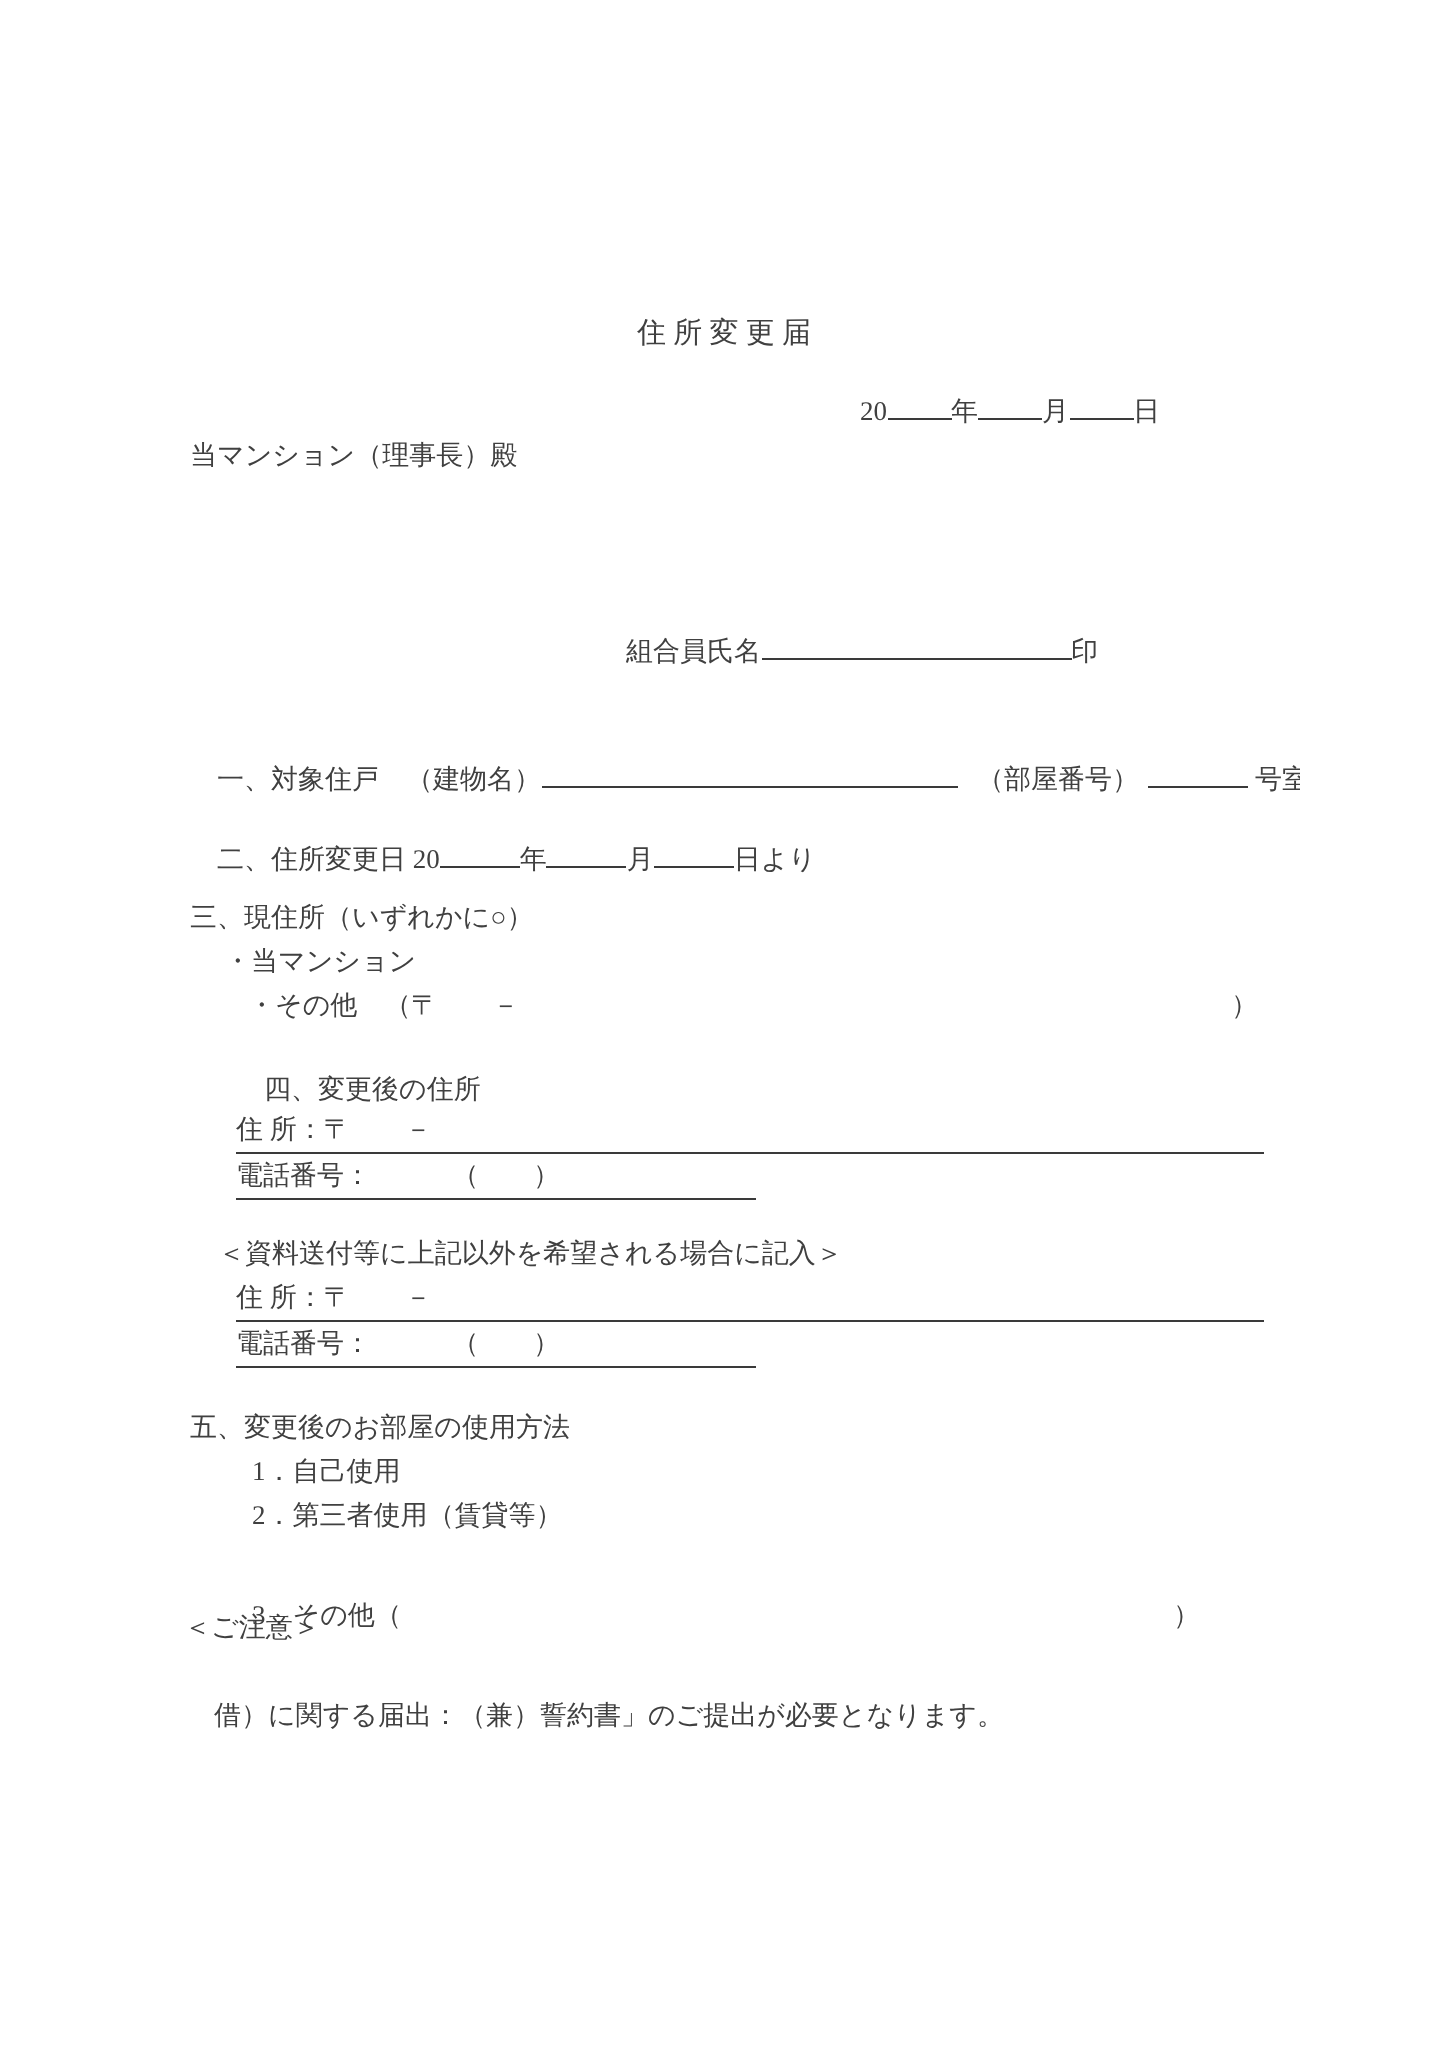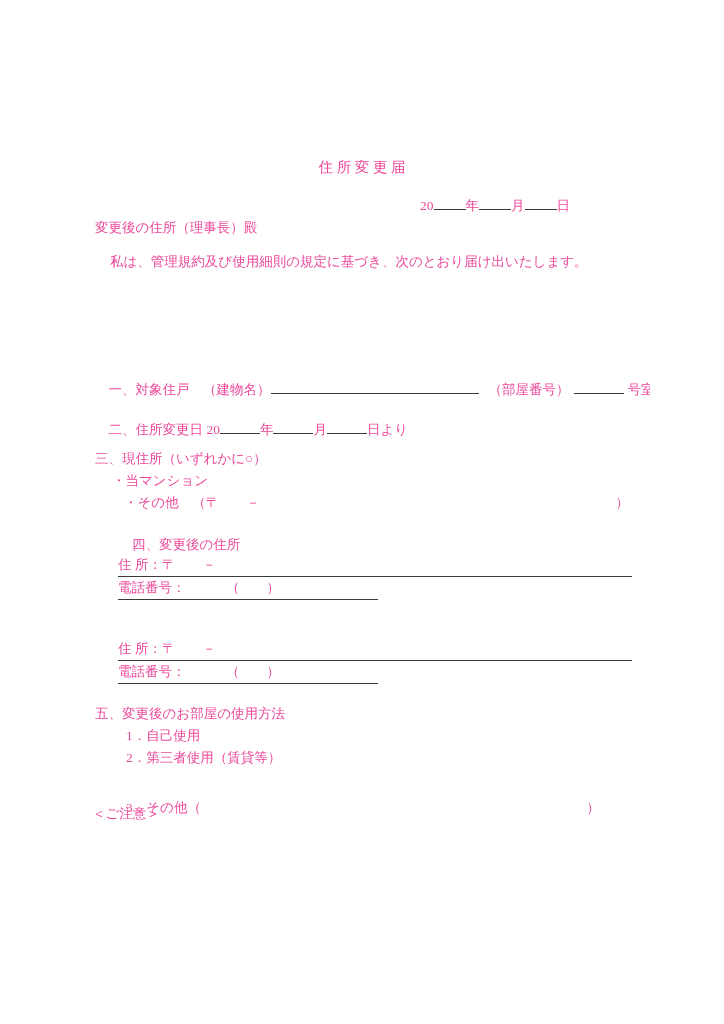--- a/index.html
+++ b/index.html
@@ -7,21 +7,21 @@
     padding: 0;
     background: #ffffff;
   }
   .page {
     position: relative;
     width: 650px;
     height: 1024px;
     background: #ffffff;
     font-family: "Liberation Serif", "DejaVu Serif", serif;
     font-size: 13.5px;
-    color: #ec4899;
+    color: #404040;
     line-height: 1.15;
     overflow: hidden;
   }
   .line {
     position: absolute;
     white-space: pre;
   }
   .centered {
     left: 0;
     width: 724px;
@@ -53,52 +53,56 @@
     white-space: pre;
   }
 </style>
 </head>
 <body>
 
 <div class="page">
 
   <div class="line centered doc-title" style="top:159px;">住 所 変 更 届</div>
 
-  <div class="line" style="top:182px; right:80px;text-align:right;">
+  <div class="line" style="top:182px; right:70px;text-align:right;">
     <span>20</span><span class="blank w32"></span><span>年</span><span class="blank w32"></span><span>月</span><span class="blank w32"></span><span>日</span>
   </div>
 
-  <div class="line" style="top:220px; left:95px;">変更後の住所（理事長）殿</div>
+  <div class="line" style="top:220px; left:95px;">当マンション（理事長）殿</div>
 
-  <div class="line" style="top:254px; left:110px;">私は、管理規約及び使用細則の規定に基づき、次のとおり届け出いたします。</div>
 
+  <div class="line" style="top:302px; right:101px;">
+    <span>組合員氏名</span><span class="blank w155"></span><span>印</span>
+  </div>
 
   <div class="line" style="top:366px; left:95px;">
     <span>一、対象住戸　（建物名）</span><span class="blank w208"></span><span class="gap10">（部屋番号）</span><span class="blank w50 gap4"></span><span class="gap4">号室</span>
   </div>
 
   <div class="line" style="top:406px; left:95px;">
     <span>二、住所変更日 20</span><span class="blank w40"></span><span>年</span><span class="blank w40"></span><span>月</span><span class="blank w40"></span><span>日より</span>
   </div>
 
   <div class="line" style="top:451px; left:95px;">三、現住所（いずれかに○）</div>
   <div class="line" style="top:473px; left:112px;">・当マンション</div>
   <div class="line spread" style="top:495px; left:124px; width:505px;">
     <span>・その他　（〒　　－</span><span>）</span>
   </div>
 
   <div class="line" style="top:537px; left:95px;margin-left:37px;">四、変更後の住所</div>
   <div class="line ruled" style="top:557px; left:118px; width:514px;">住 所：〒　　－</div>
   <div class="line ruled" style="top:580px; left:118px; width:260px;">電話番号：　　　（　　）</div>
 
+  <div class="line" style="top:619px; left:109px;">＜資料送付等に上記以外を希望される場合に記入＞</div>
   <div class="line ruled" style="top:641px; left:118px; width:514px;">住 所：〒　　－</div>
   <div class="line ruled" style="top:664px; left:118px; width:260px;">電話番号：　　　（　　）</div>
 
   <div class="line" style="top:706px; left:95px;">五、変更後のお部屋の使用方法</div>
   <div class="line" style="top:728px; left:126px;">1．自己使用</div>
   <div class="line" style="top:750px; left:126px;">2．第三者使用（賃貸等）</div>
   <div class="line spread" style="top:800px; left:126px; width:474px;gap:21px;">
     <span>3．その他（</span><span>）</span>
   </div>
 
   <div class="line" style="top:806px; left:92px;">＜ご注意＞</div>
+  <div class="line" style="top:850px; left:107px;">借）に関する届出：（兼）誓約書」のご提出が必要となります。</div>
 
 </div>
 
 </body></html>

